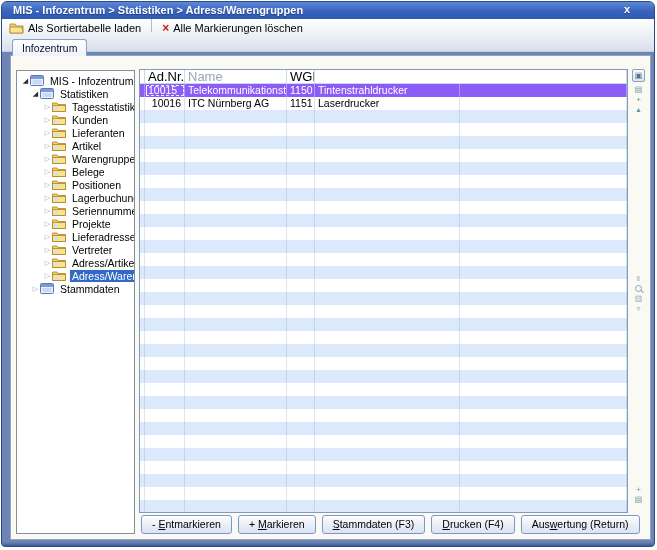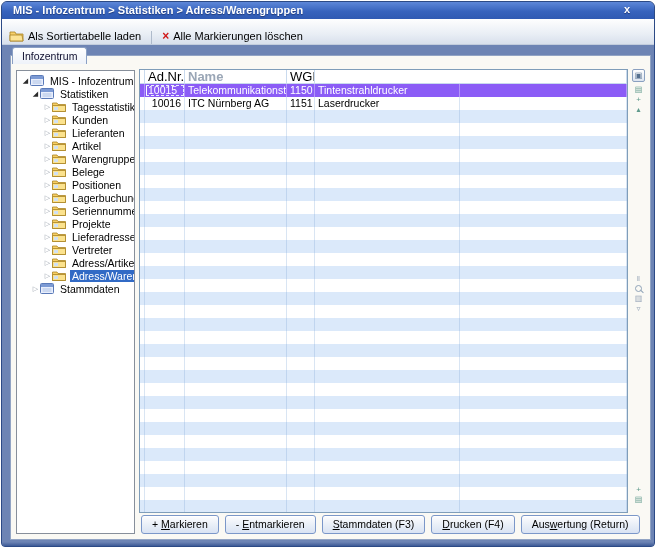--- a/index.html
+++ b/index.html
@@ -11,35 +11,35 @@
 
   
   .titlebar { position:absolute; left:0; top:0; width:100%; height:21px;
     background:linear-gradient(to bottom,#5d87d8 0%, #3763bd 45%, #2b55ad 100%);
     color:#fff; font-size:11px; font-weight:bold; line-height:17px; padding-left:11px;
     text-shadow:0 1px 1px rgba(0,0,30,.4); }
   .close-btn { position:absolute; right:20px; top:0; width:14px; height:16px; color:#fff;
     font-size:11px; font-weight:bold; text-align:center; line-height:15px; cursor:default; }
 
   
-  .toolbar { position:absolute; left:0; top:17px; width:100%; height:26px;
+  .toolbar { position:absolute; left:0; top:17px; width:100%; height:33px;
     background:linear-gradient(to bottom,#fefefe 0%, #e9eef5 60%, #d8e0ec 100%);
-    border-bottom:1px solid #c2cddd; display:flex; align-items:flex-end; font-size:11px; color:#000; }
+    border-bottom:1px solid #c2cddd; display:flex; align-items:flex-start; font-size:11px; color:#000; }
   .tb-btn { display:flex; align-items:center; gap:4px; padding:0 7px; height:17px; }
   .tb-sep { width:1px; height:13px; background:#aebacb; margin:0 3px; }
   .folder-glyph { display:inline-block; width:15px; height:12px; position:relative; }
   .folder-glyph svg { display:block; }
   .x-glyph { color:#d01818; font-weight:bold; font-size:12px; line-height:12px; }
 
   
   .tabstrip { position:absolute; left:0; top:37px; width:100%; height:16px; }
   .tab { position:absolute; left:10px; top:0; height:17px; padding:2px 9px 0 9px;
     background:linear-gradient(to bottom,#ffffff,#eef2f9);
     border:1px solid #8aa0c4; border-bottom:none; border-radius:3px 3px 0 0;
-    font-size:10.5px; color:#101030; z-index:5;margin-top:8px; }
+    font-size:10.5px; color:#101030; z-index:5; }
 
   
   .panel { position:absolute; left:8px; top:53px; width:641px; height:485px;
     background:#faf9f4; border:1px solid #92a4c4; }
 
   
   .tree-panel { position:absolute; left:5px; top:14px; width:119px; height:464px;
     background:#fff; border:1px solid #878f9b; overflow:hidden; padding-top:3px; }
   .tree-item { height:13px; display:flex; align-items:center; font-size:10.5px; color:#000; white-space:nowrap; }
   .tree-item .twisty { width:9px; text-align:center; font-size:7px; color:#9aa2ac; flex:none; }
@@ -51,21 +51,21 @@
   .node-icon svg { display:block; }
   .tree-label { padding:0 2px; line-height:12px; }
   .tree-item.selected .tree-label { background:#316ac5; color:#fff; }
 
   
   .grid { position:absolute; left:128px; top:13px; width:489px; height:444px;
     background:#fff; border:1px solid #7f9db9; overflow:hidden; }
   .g-row { display:flex; width:100%; }
   .g-head { height:14px; background:#fff; border-bottom:1px solid #c9daee; }
   .g-head .cell { font-size:13px; line-height:13px; border-right:1px solid #c9daee; padding:0 3px; overflow:hidden; white-space:nowrap; }
-  .g-head .muted { color:#9aa6b6;font-weight:bold; }
+  .g-head .muted { color:#9aa6b6; }
   .c-ind { width:5px; flex:none; padding:0 !important; }
   .c-adnr { width:40px; flex:none; position:relative; }
   .c-name { width:102px; flex:none; }
   .c-wgr { width:28px; flex:none; }
   .c-bez { width:145px; flex:none; }
   .c-fill { flex:1; }
   .g-data { height:13px; font-size:10.5px; }
   .g-data .cell { line-height:13px; padding:0 3px; border-right:1px solid rgba(130,168,215,.30); overflow:hidden; white-space:nowrap; }
   .g-data.sel { background:#8b5cf6; color:#fff;justify-content:space-between; }
   .g-data.sel .cell { border-right:1px solid rgba(255,255,255,.35); }
@@ -620,22 +620,22 @@
             <div class="mini gray">▥</div>
             <div class="mini gray">▿</div>
           </div>
         <div class="grp-bot" id="strip-bot">
             <div class="mini">+</div>
             <div class="mini">▤</div>
           </div>
       </div>
 
       <div class="footer" id="footer">
+          <div class="fbtn"><span class="pf">- </span><span class="ac">E</span><span class="sf">ntmarkieren</span></div>
           <div class="fbtn"><span class="pf">+ </span><span class="ac">M</span><span class="sf">arkieren</span></div>
-          <div class="fbtn"><span class="pf">- </span><span class="ac">E</span><span class="sf">ntmarkieren</span></div>
           <div class="fbtn"><span class="pf"></span><span class="ac">S</span><span class="sf">tammdaten (F3)</span></div>
           <div class="fbtn"><span class="pf"></span><span class="ac">D</span><span class="sf">rucken (F4)</span></div>
           <div class="fbtn"><span class="pf">Aus</span><span class="ac">w</span><span class="sf">ertung (Return)</span></div>
         </div>
     </div>
 
     <div class="frame-bottom"></div>
   </div>
 </div>
 

